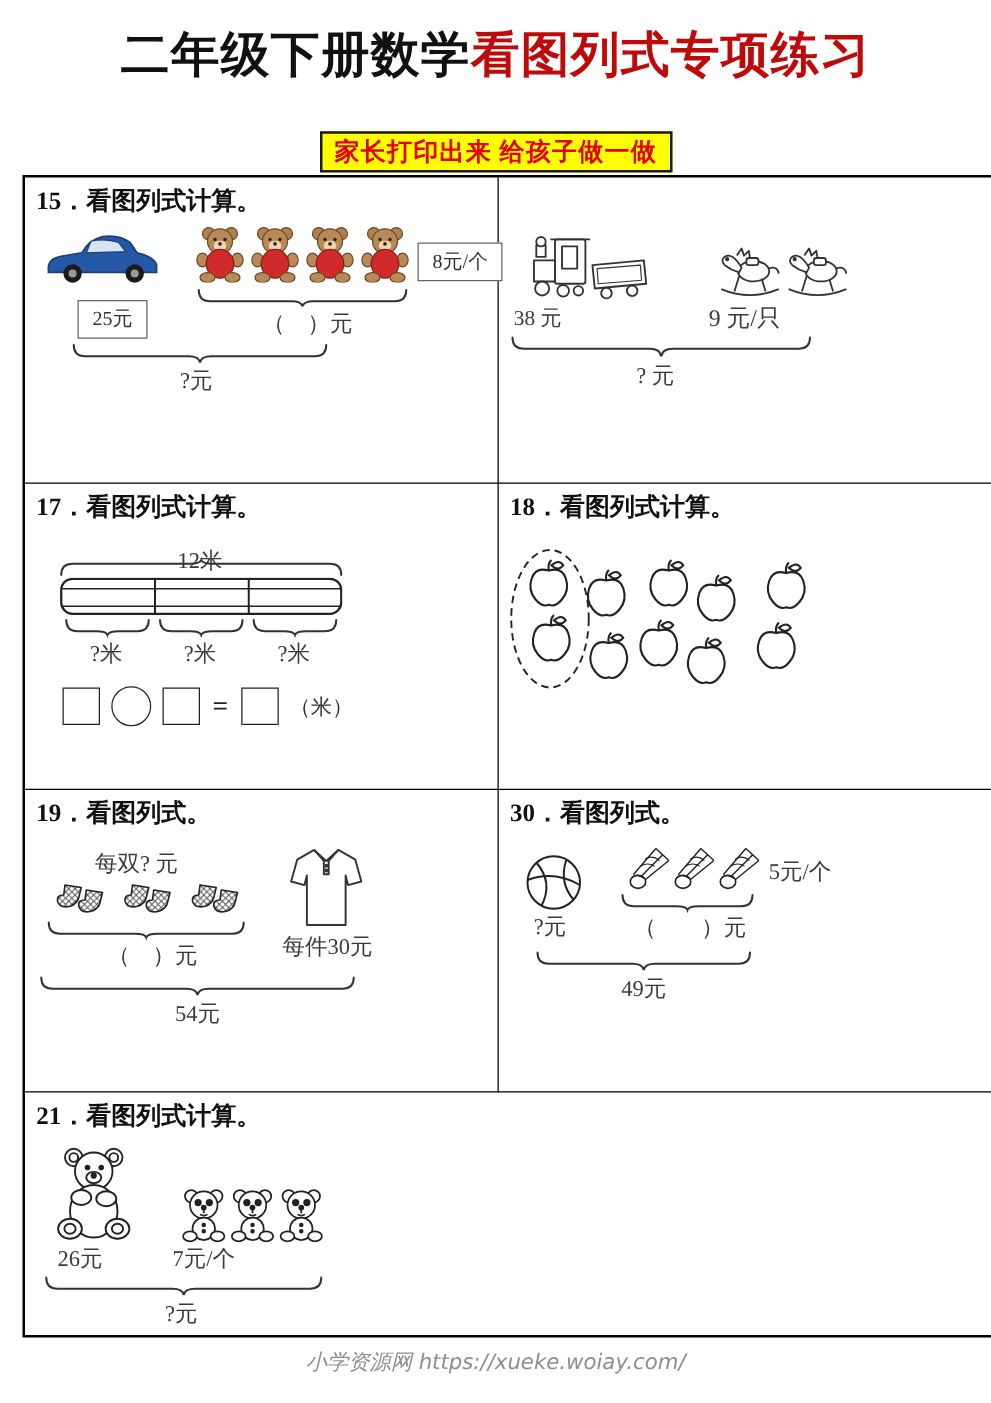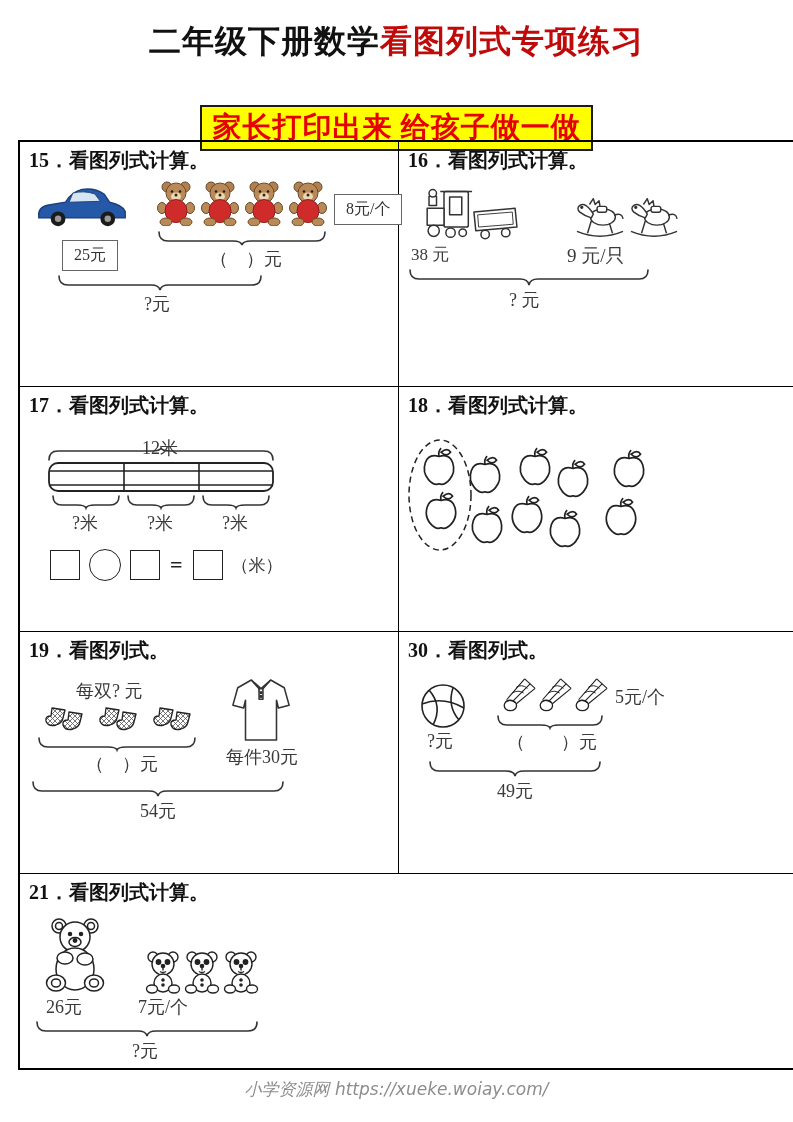--- a/index.html
+++ b/index.html
@@ -1,25 +1,25 @@
 <!DOCTYPE html>
 <html style="--title-red: #c00a0a; --banner-bg: #ffff00; --banner-text: #e60000; --car-blue: #2558a6;"><head>
 <meta charset="utf-8">
 <style>
   html,body{margin:0;padding:0;background:#fff;}
   body{width:793px;height:1122px;position:relative;font-family:"Liberation Serif",serif;overflow:hidden;}
 
   .title{position:absolute;top:24px;left:0;width:100%;text-align:center;margin:0;
-         font-size:32px;font-weight:bold;letter-spacing:1px;line-height:1.1;}
+         font-size:39px;font-weight:bold;letter-spacing:1px;line-height:1.1;}
   .title .t-black{color:#111;}
   .title .t-red{color:var(--title-red,#c00a0a);}
 
   .banner-wrap{position:absolute;top:105px;left:0;width:100%;text-align:center;}
   .banner{display:inline-block;background:var(--banner-bg,#ffff00);border:2px solid #1a1a1a;
-          color:var(--banner-text,#e60000);font-size:29px;font-weight:bold;padding:1px 10px;letter-spacing:1px;}
+          color:var(--banner-text,#e60000);font-size:20px;font-weight:bold;padding:1px 10px;letter-spacing:1px;}
 
   .grid{position:absolute;left:18px;top:140px;width:786px;height:930px;border:2px solid #000;
         display:grid;grid-template-columns:379px 1fr;grid-template-rows:245px 245px 242px 1fr;box-sizing:border-box;}
   .cell{position:relative;border-right:1.5px solid #000;border-bottom:1.5px solid #000;box-sizing:border-box;}
   .cell.no-r{border-right:none;}
   .cell.no-b{border-bottom:none;font-family:Liberation Serif, serif;}
   .cell.span2{grid-column:1 / -1;}
 
   .phead{position:absolute;left:9px;top:5px;font-size:20px;font-weight:bold;color:#111;white-space:nowrap;}
   .fig{position:absolute;left:8px;right:4px;top:36px;bottom:2px;}
@@ -223,21 +223,20 @@
           </svg>
         <span class="lbl" style="left:182px;top:72px">（　）元</span>
         <svg class="brace" style="left:30px;top:98px" width="204" height="15">
             <path d="M1 0 Q1 9 10 9 L 93 9 Q 101 9 102 14 Q 103 9 111 9 L 194 9 Q 203 9 203 0" fill="none" stroke="#333" stroke-width="1.6" stroke-linecap="round"></path>
           </svg>
         <span class="lbl" style="left:116px;top:117px">?元</span>
       </div>
     </div>
 
     <div class="cell no-r">
-      <div class="phead"><span>16．</span><span>看图列式计算。</span></div>
       <div class="fig">
         <svg style="left:14px;top:6px" width="104" height="58" viewBox="0 0 110 62">
             <use href="#train"></use>
           </svg>
         <svg style="left:166px;top:14px" width="54" height="48" viewBox="0 0 56 50">
             <use href="#rhorse"></use>
           </svg>
         <svg style="left:220px;top:14px" width="54" height="48" viewBox="0 0 56 50">
             <use href="#rhorse"></use>
           </svg>

